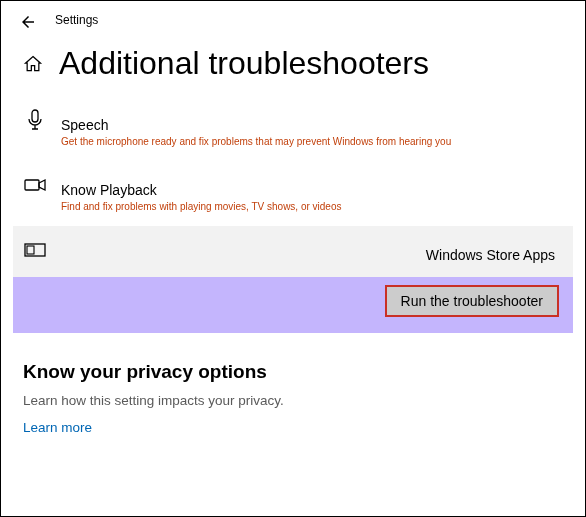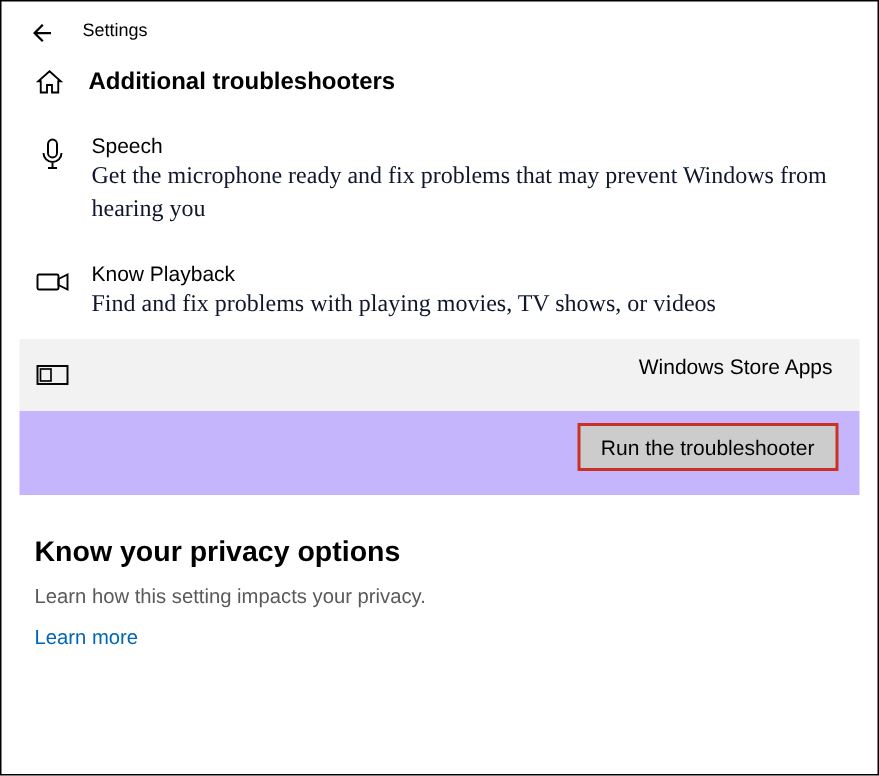--- a/index.html
+++ b/index.html
@@ -19,35 +19,35 @@
     }
     .back-btn { width: 18px; height: 18px; cursor: pointer; }
     .settings-label { font-size: 12px; color: #000; }
     .title-row {
       display: flex;
       align-items: center;
       padding: 6px 22px 14px 22px;
       gap: 16px;
     }
     .home-icon { width: 20px; height: 20px; }
-    .page-title { font-size: 16px; font-weight: 700; color: #000; }
+    .page-title { font-size: 32px; font-weight: 400; color: #000; }
     .items { padding: 0 12px; }
     .item {
       display: flex;
       padding: 10px 10px 12px 10px;
       gap: 14px;
     }
     .item.selected {
       background: #f2f2f2;
       text-align: right;
     }
     .item-icon { width: 24px; height: 24px; flex-shrink: 0; margin-top: 2px; }
     .item-text { flex: 1; padding-right:8px; }
-    .item-title { font-size: 14px; color: #000; margin-bottom: 2px; }
-    .item-desc { font-size: 16px; color: #0f172a; line-height: 1.4; font-family: Liberation Serif, serif; }
+    .item-title { font-size: 14px; color: #000; margin-bottom: 2px; margin-top: 11px; }
+    .item-desc { font-size: 10px; color: #c2410c; line-height: 1.4; }
     .run-row {
       background: #c4b5fd;
       padding: 8px 14px 16px 10px;
       display: flex;
       justify-content: flex-end;
     }
     .run-btn {
       background: #ccc;
       border: 2.5px solid #c93026;
       padding: 6px 14px;

